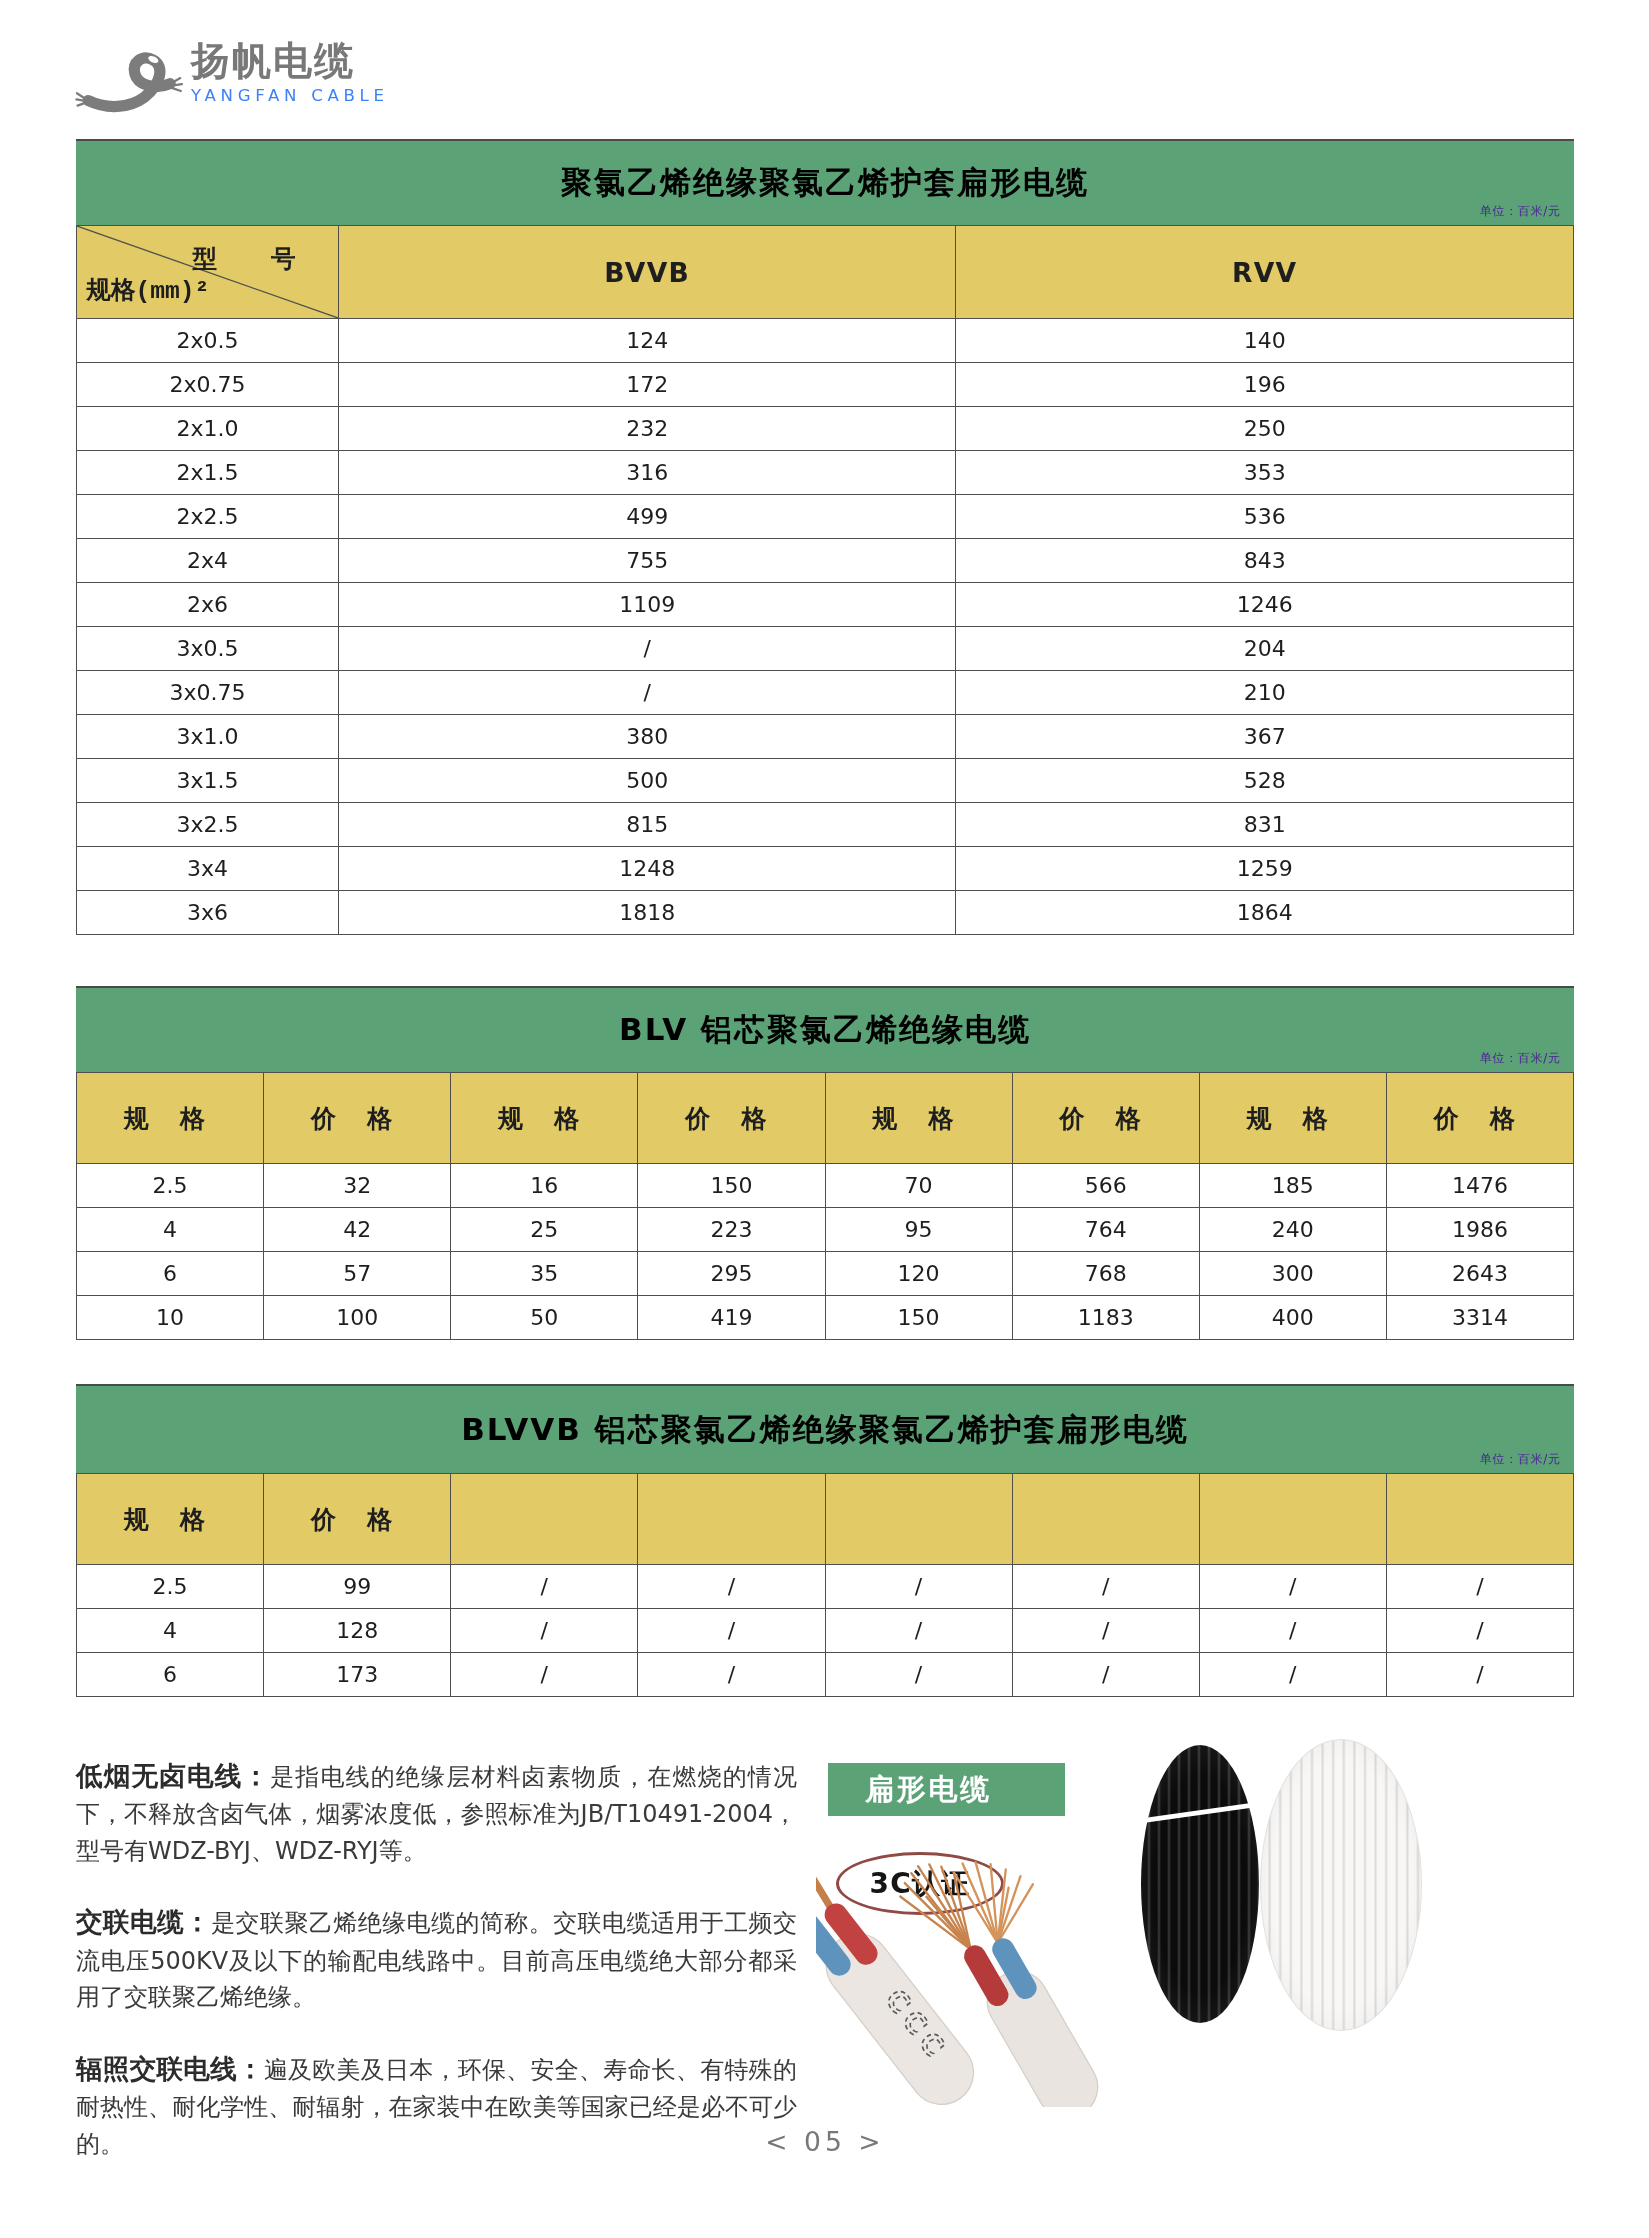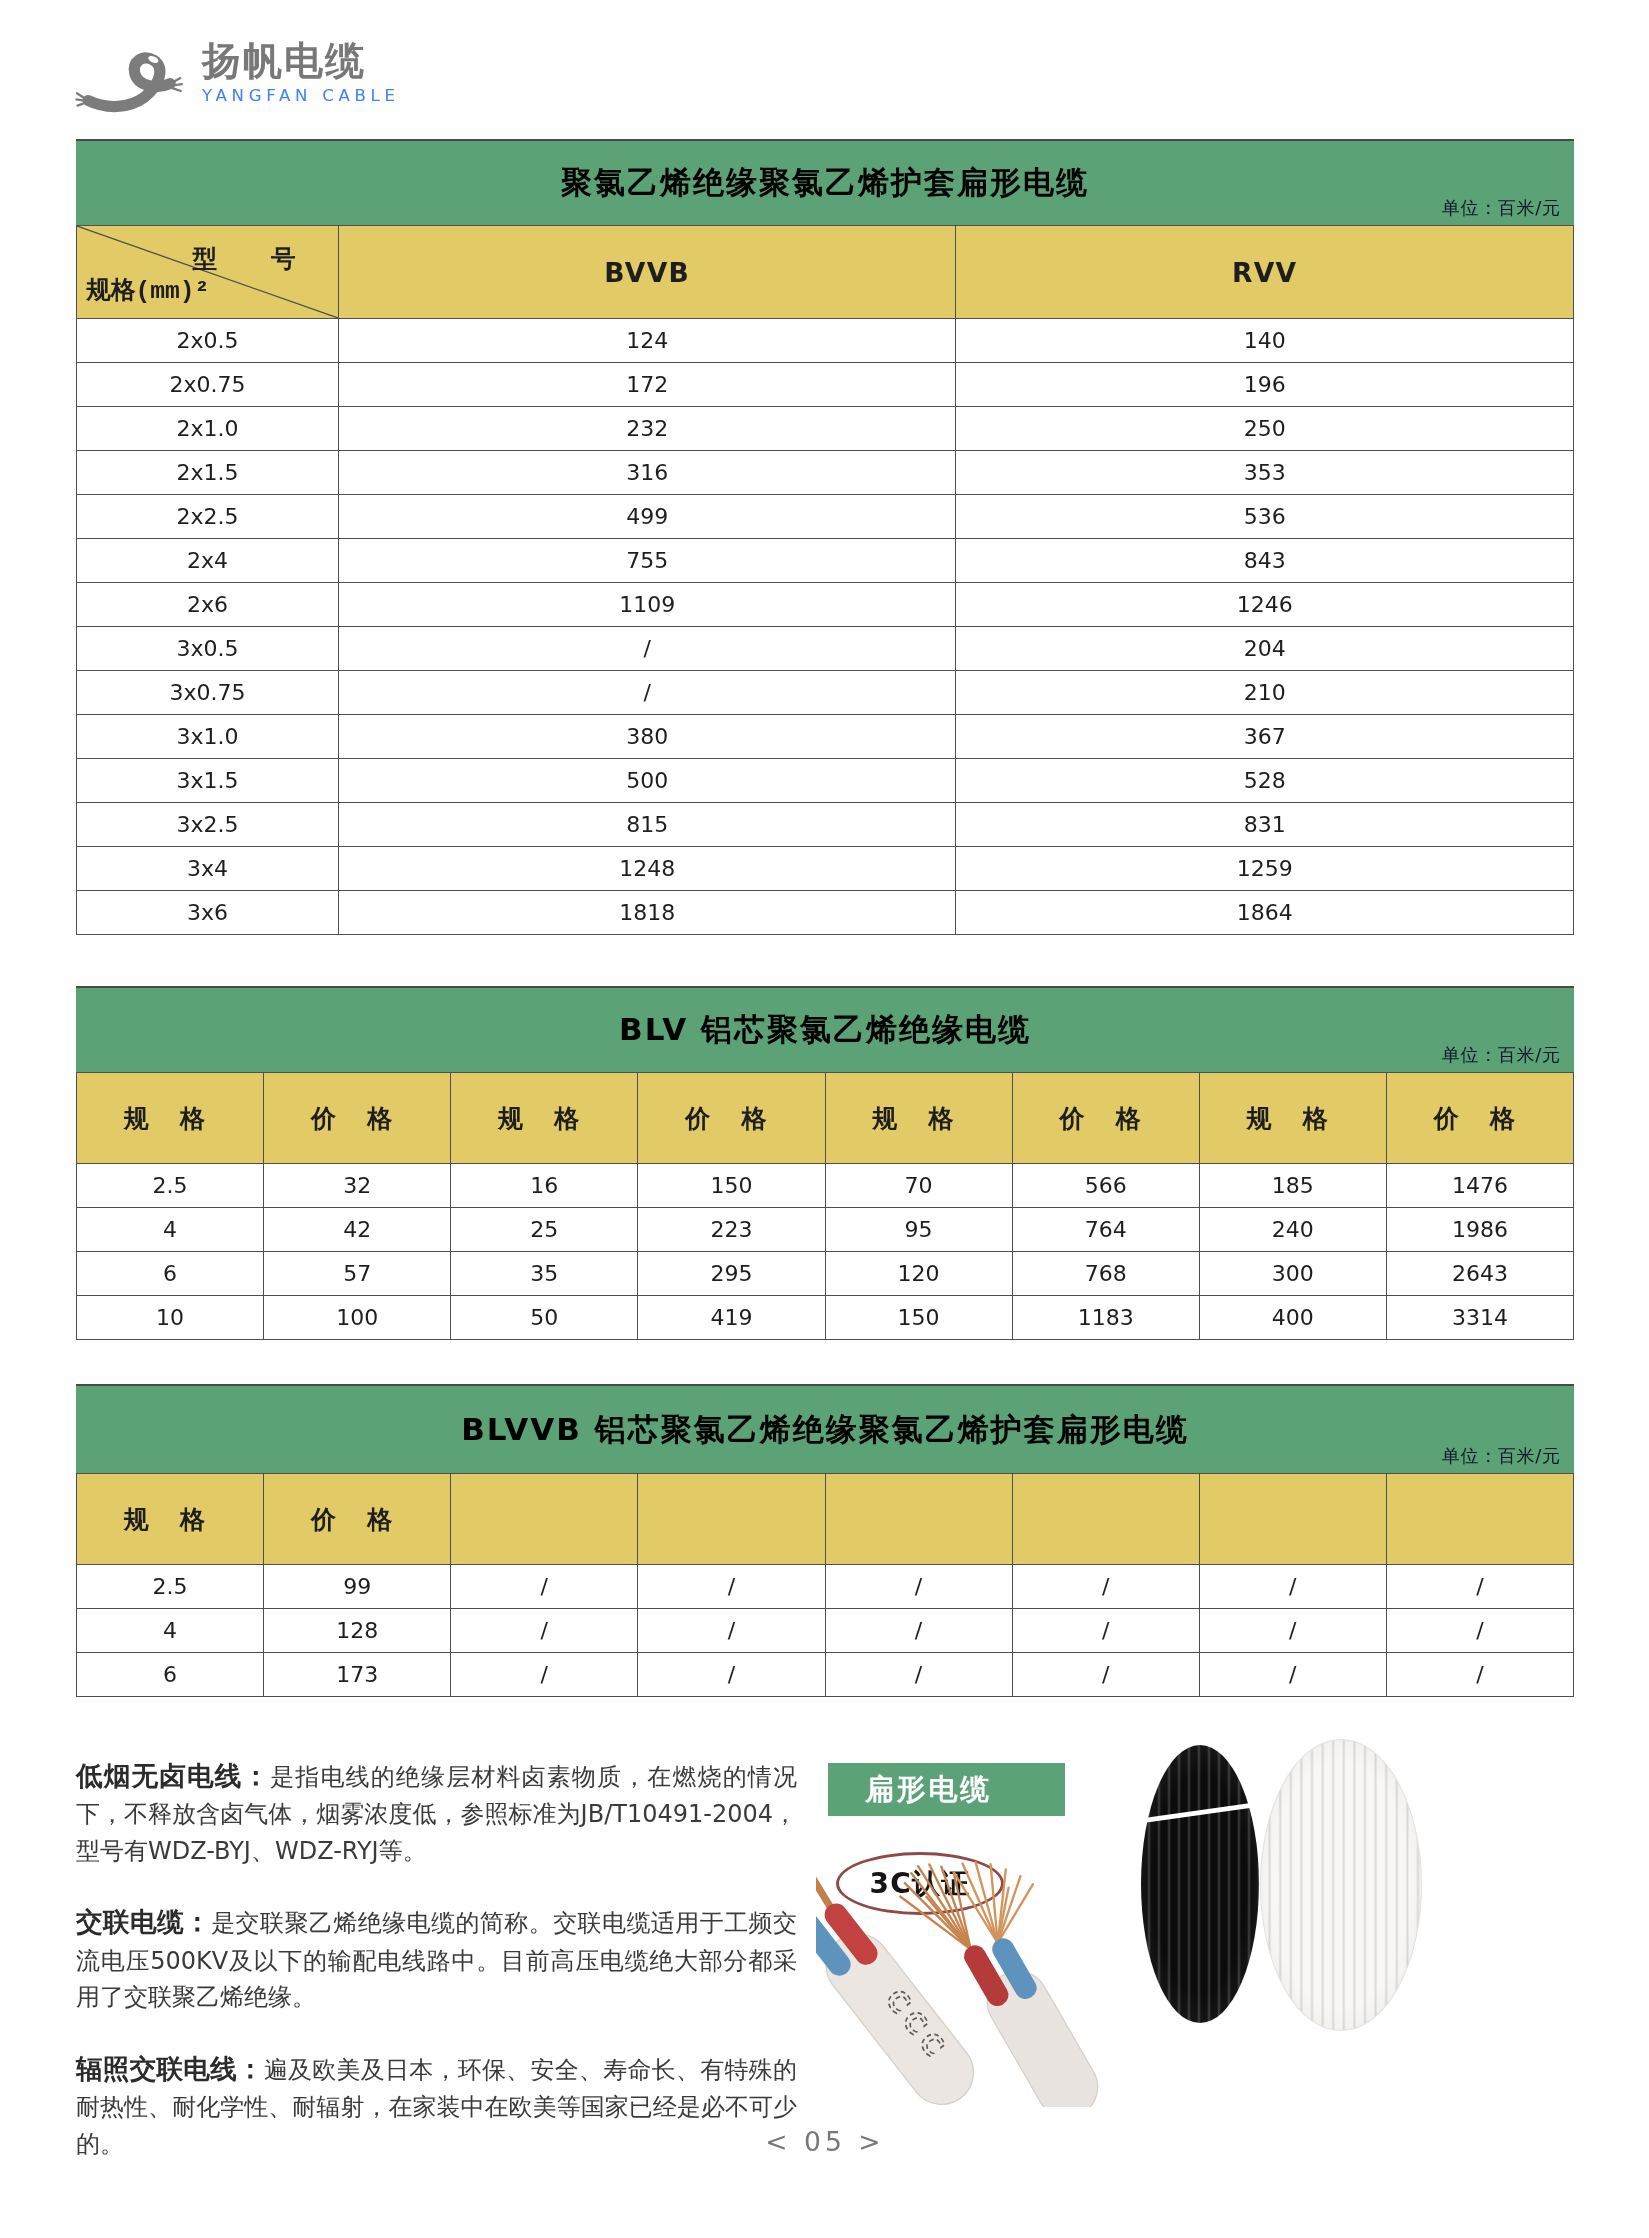--- a/index.html
+++ b/index.html
@@ -8,31 +8,31 @@
     --border:#4f4f4f;
     --ink:#1e1e1e;
   }
   html,body{margin:0;padding:0;background:#ffffff;}
   body{font-family:"DejaVu Sans","Liberation Sans",sans-serif;}
   .page{position:relative;width:1650px;height:2239px;background:#fff;overflow:hidden;}
 
   
   .logo{position:absolute;left:74px;top:41px;display:flex;align-items:flex-start;}
   .logo-icon{width:116px;height:73px;}
-  .logo-text{margin-left:12px;display:flex;flex-direction:column;}
+  .logo-text{margin-left:1px;display:flex;flex-direction:column;}
   .logo-cn{font-size:39px;font-weight:700;color:#787878;letter-spacing:2px;line-height:1.05;}
   .logo-en{font-size:16.6px;color:#3b82f6;letter-spacing:4.7px;margin-top:4px;}
 
   
   .tablebox{position:absolute;left:76px;width:1498px;}
   .tbar{position:relative;background:var(--green);border-top:2px solid #4a4a4a;
         display:flex;align-items:center;justify-content:center;}
   .t1bar{height:84px}.t2bar{height:84px}.t3bar{height:87px}
   .tbar .title{color:#000000;font-size:31px;font-weight:700;letter-spacing:2px;}
-  .tbar .unit{position:absolute;right:13.3px;bottom:5.3px;color:#0f172a;font-size:18px;font-weight:500;letter-spacing:0.7px;}
+  .tbar .unit{position:absolute;right:13.3px;bottom:5.3px;color:#4c1d95;font-size:12px;font-weight:500;letter-spacing:0.7px;}
   table.price{width:100%;border-collapse:collapse;table-layout:fixed;}
   .price th,.price td{border:1.3px solid var(--border);text-align:center;vertical-align:middle;color:var(--ink);}
   .price th{background:var(--yellow);font-weight:700;}
   .price td{font-size:22px;height:41px;background:#fff;}
   .t1 th{height:90px;font-size:26.6px;letter-spacing:1.3px;}
   .t2 th,.t3 th{height:88px;font-size:25px;letter-spacing:.45em;}
   .corner-cell{position:relative;padding:0;font-family:Liberation Mono, monospace;}
   .corner-top{position:absolute;top:16px;right:22.6px;font-size:24.6px;font-weight:700;letter-spacing:.8em;}
   .corner-bottom{position:absolute;left:9.3px;bottom:12px;font-size:24.6px;font-weight:700;letter-spacing:0;}
   .diag{position:absolute;left:0;top:0;width:100%;height:100%;}

